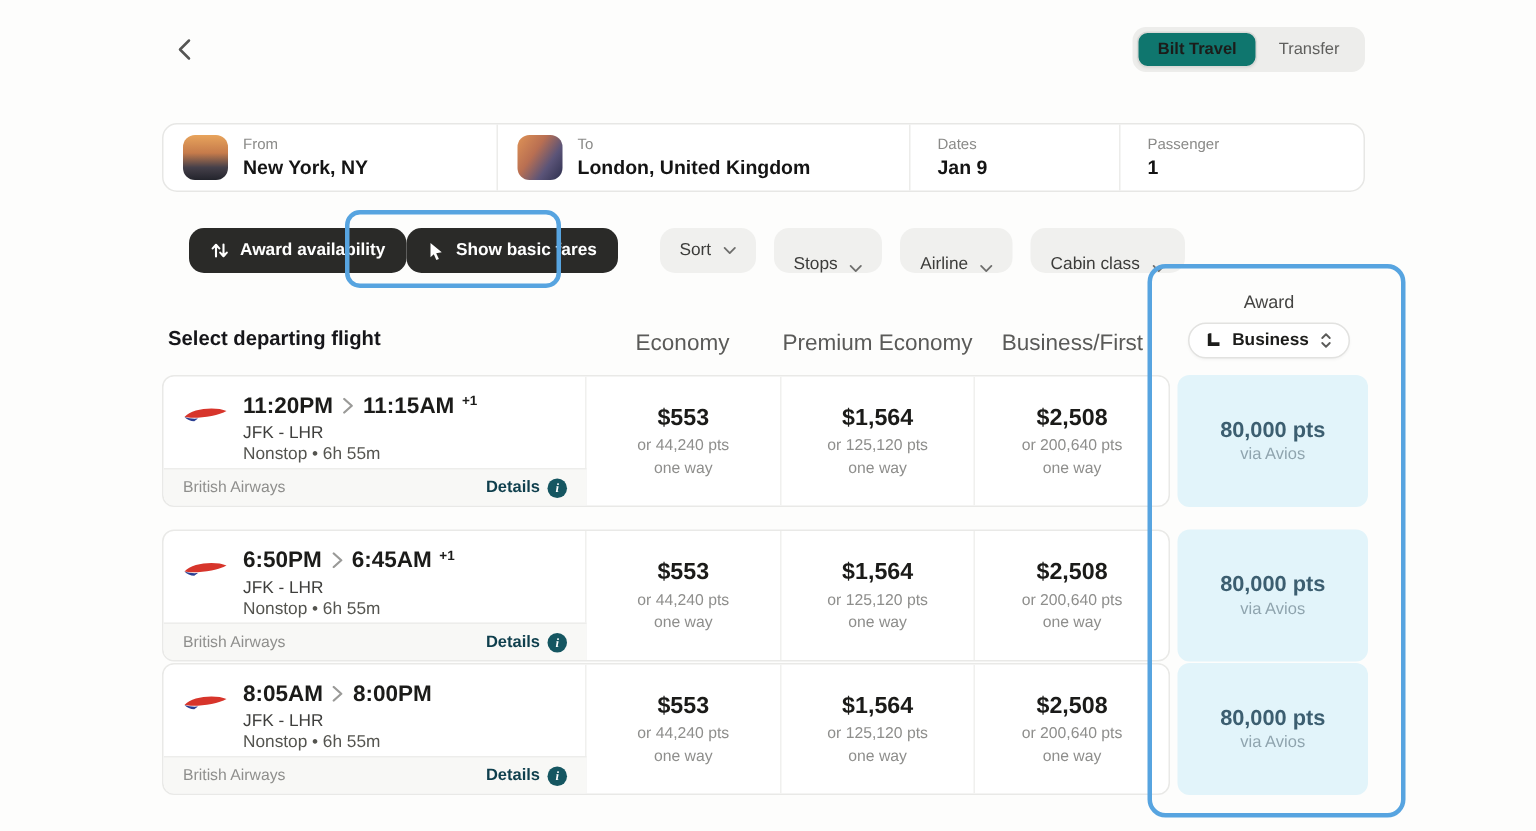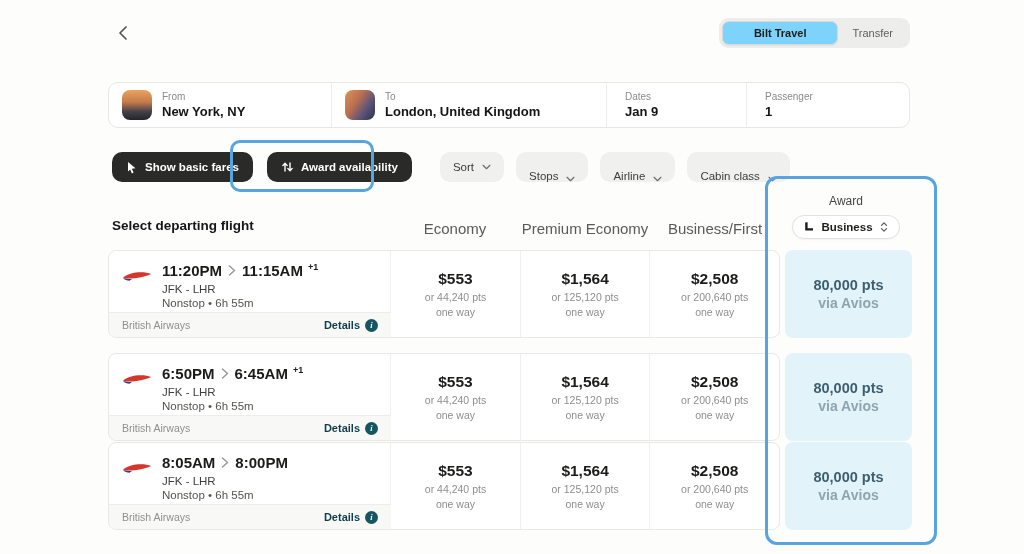--- a/index.html
+++ b/index.html
@@ -7,21 +7,21 @@
   .page {
     position: relative; width: 1024px; height: 554px; overflow: hidden;
     background: #fdfdfc; font-family: "Liberation Sans", sans-serif; color: #1b1b19;
   }
   
   .back-btn { position: absolute; left: 112px; top: 22px; width: 22px; height: 22px;
     display: flex; align-items: center; justify-content: center; cursor: pointer; }
   .toggle { position: absolute; top: 18px; right: 114px; display: flex; align-items: center;
     background: #ededeb; border-radius: 9px; padding: 3px; }
   .seg { padding: 6px 14px; font-size: 11px; color: #5f5f5d; border-radius: 7px; white-space: nowrap; }
-  .seg.active { background: #7dd3fc; border: 1px solid #d9d9d7; padding: 5px 31px;
+  .seg.active { background: #0f766e; border: 1px solid #d9d9d7; padding: 5px 13px;
     color: #1c1c1a; font-weight: bold; box-shadow: 0 1px 2px rgba(0,0,0,.05); }
   
   .search-card { position: absolute; left: 108px; top: 82px; width: 802px; height: 46px;
     background: #fff; border: 1px solid #e7e7e5; border-radius: 10px; display: flex; }
   .s-sec { display: flex; align-items: center; gap: 10px; padding-left: 13px; }
   .s-sec + .s-sec { border-left: 1px solid #ececea; }
   .s-from { width: 222px; } .s-to { width: 275px; } .s-dates { width: 140px; padding-left: 18px; }
   .s-pax { width: 163px; padding-left: 18px; }
   .thumb { width: 30px; height: 30px; border-radius: 8px; flex: 0 0 auto; }
   .thumb-nyc { background: linear-gradient(180deg,#e8a45c 0%,#c67b4b 40%,#45404a 72%,#23242c 100%); }
@@ -77,21 +77,21 @@
     display: flex; align-items: center; justify-content: center; }
   .price-cell { width: 130px; border-left: 1px solid #f0f0ee; display: flex;
     flex-direction: column; align-items: center; justify-content: center;
     text-align: center; cursor: pointer; }
   .price { font-size: 15.5px; font-weight: bold; color: #1b1b19; }
   .sub { font-size: 10.5px; color: #8e8e8c; margin-top: 3px; }
   .award-cell { margin-left: 5px; width: 127px; height: 88px; background: #e2f4fa;
     border-radius: 8px; display: flex; flex-direction: column; align-items: center;
     justify-content: center; cursor: pointer; }
   .apts { font-size: 14.5px; font-weight: bold; color: #3c5e70; }
-  .avia { font-size: 14px; color: #8fa4ae; margin-top: 2px; font-weight: bold; }
+  .avia { font-size: 11px; color: #8fa4ae; margin-top: 2px; }
 </style>
 </head>
 <body>
 
 <div class="page">
 
   <div class="back-btn">
     <svg width="12" height="16" viewBox="0 0 12 16">
       <polyline points="9,2 3,8 9,14" fill="none" stroke="#555553" stroke-width="1.7" stroke-linecap="round" stroke-linejoin="round"></polyline>
     </svg>
@@ -124,32 +124,32 @@
     </div>
     <div class="s-sec s-pax">
       <div>
         <div class="s-label">Passenger</div>
         <div class="s-value">1</div>
       </div>
     </div>
   </div>
 
   <div class="filters">
-    <div class="btn-dark">
-      <svg width="12" height="13" viewBox="0 0 12 13">
-        <path d="M2 1 L9.5 7.2 L5.8 7.8 L7.6 11.6 L5.9 12.4 L4.2 8.5 L2 10.5 Z" fill="#ffffff"></path>
-      </svg>
-      <span>Show basic fares</span>
-    </div>
     <div class="btn-dark ml14">
       <svg width="13" height="12" viewBox="0 0 13 12">
         <path d="M4 10 V2.6 M1.8 4.6 L4 2.2 L6.2 4.6" fill="none" stroke="#ffffff" stroke-width="1.4" stroke-linecap="round" stroke-linejoin="round"></path>
         <path d="M9 2 V9.4 M6.8 7.4 L9 9.8 L11.2 7.4" fill="none" stroke="#ffffff" stroke-width="1.4" stroke-linecap="round" stroke-linejoin="round"></path>
       </svg>
       <span>Award availability</span>
+    </div>
+    <div class="btn-dark">
+      <svg width="12" height="13" viewBox="0 0 12 13">
+        <path d="M2 1 L9.5 7.2 L5.8 7.8 L7.6 11.6 L5.9 12.4 L4.2 8.5 L2 10.5 Z" fill="#ffffff"></path>
+      </svg>
+      <span>Show basic fares</span>
     </div>
     <div class="pill ml28">
       <span>Sort</span>
       <svg width="9" height="6" viewBox="0 0 10 7">
         <polyline points="1,1.5 5,5.5 9,1.5" fill="none" stroke="#6e6e6c" stroke-width="1.4" stroke-linecap="round" stroke-linejoin="round"></polyline>
       </svg>
     </div>
     <div class="pill ml12">
       <span>Stops</span>
       <svg width="9" height="6" viewBox="0 0 10 7">

